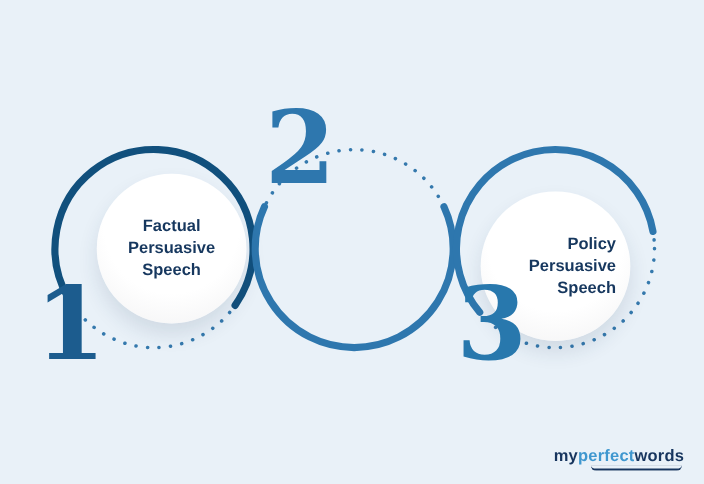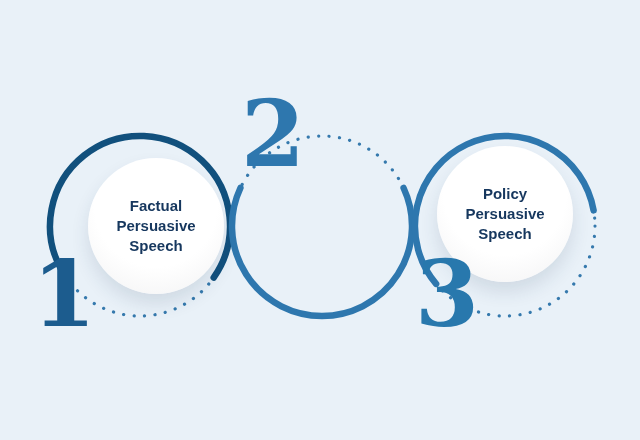--- a/index.html
+++ b/index.html
@@ -35,21 +35,21 @@
   }
   .inner-circle .label {
     width: 110px;
     color: #16375e;
     font-weight: 700;
     font-size: 15px;
     line-height: 1.35;
   }
   .circle-1 { left: 88px;  top: 158px; text-align: center; }
   .circle-2 { left: 254px; top: 158px; }
-  .circle-3 { left: 437px; top: 146px; }
+  .circle-3 { left: 437px; top: 174px; text-align: right; }
   .step-number {
     position: absolute;
     font-family: "DejaVu Serif", serif;
     font-weight: 700;
     font-size: 92px;
     line-height: 92px;
     width: 50px;
     text-align: center;
     user-select: none;
   }
@@ -96,16 +96,17 @@
   </div>
   <div class="inner-circle circle-3">
     <div class="label">Policy Persuasive Speech</div>
   </div>
 
   <div class="step-number number-1">1</div>
   <div class="step-number number-2">2</div>
   <div class="step-number number-3">3</div>
 
   <div class="logo">
+    <span><span class="dark">my</span><span class="accent">perfect</span><span class="dark">words</span></span>
     <div class="logo-underline"></div>
   </div>
 
 </div>
 
 </body></html>

